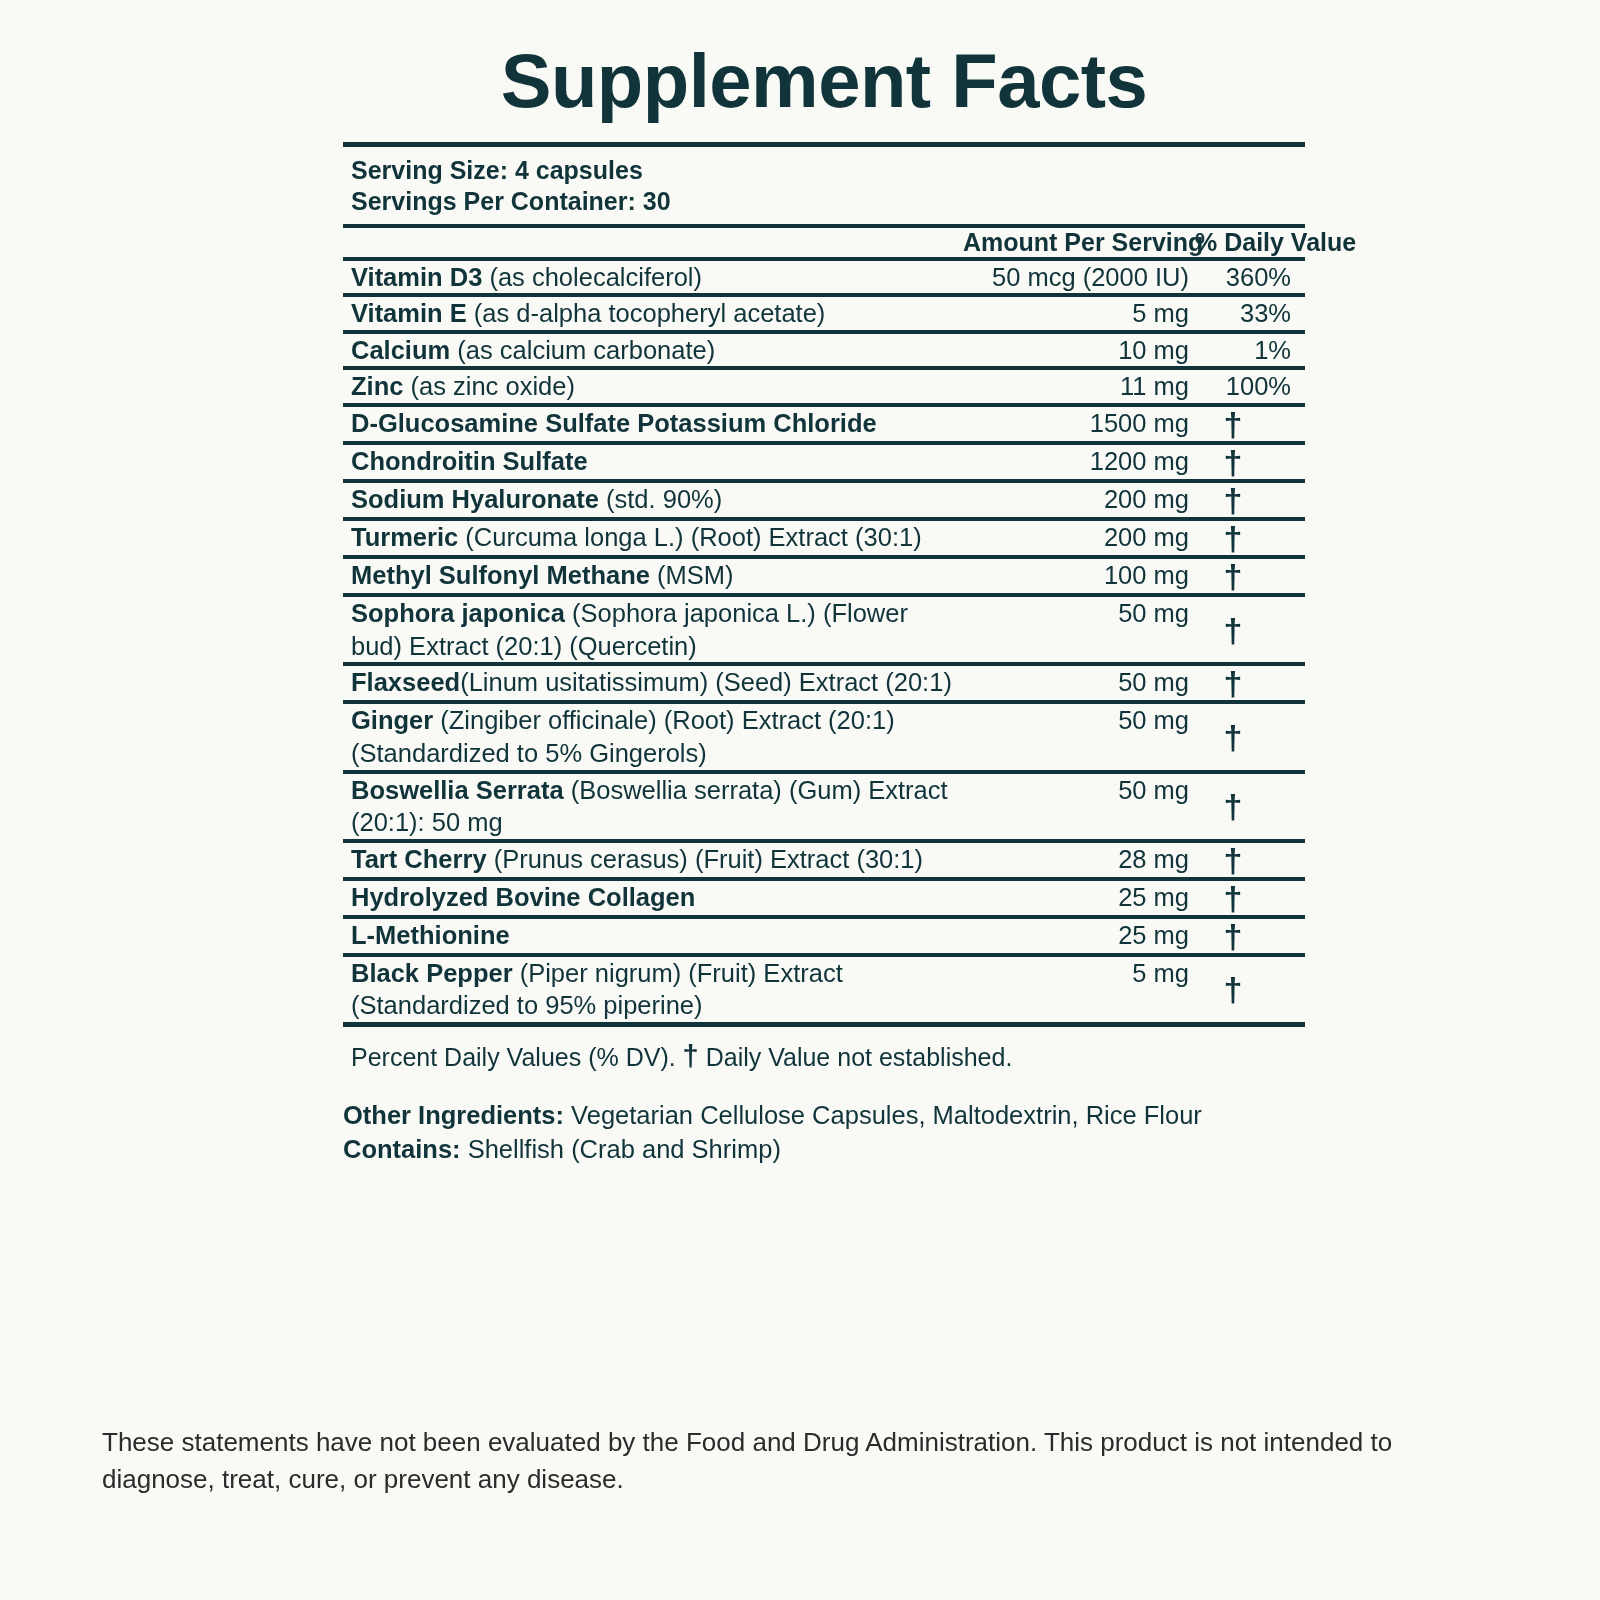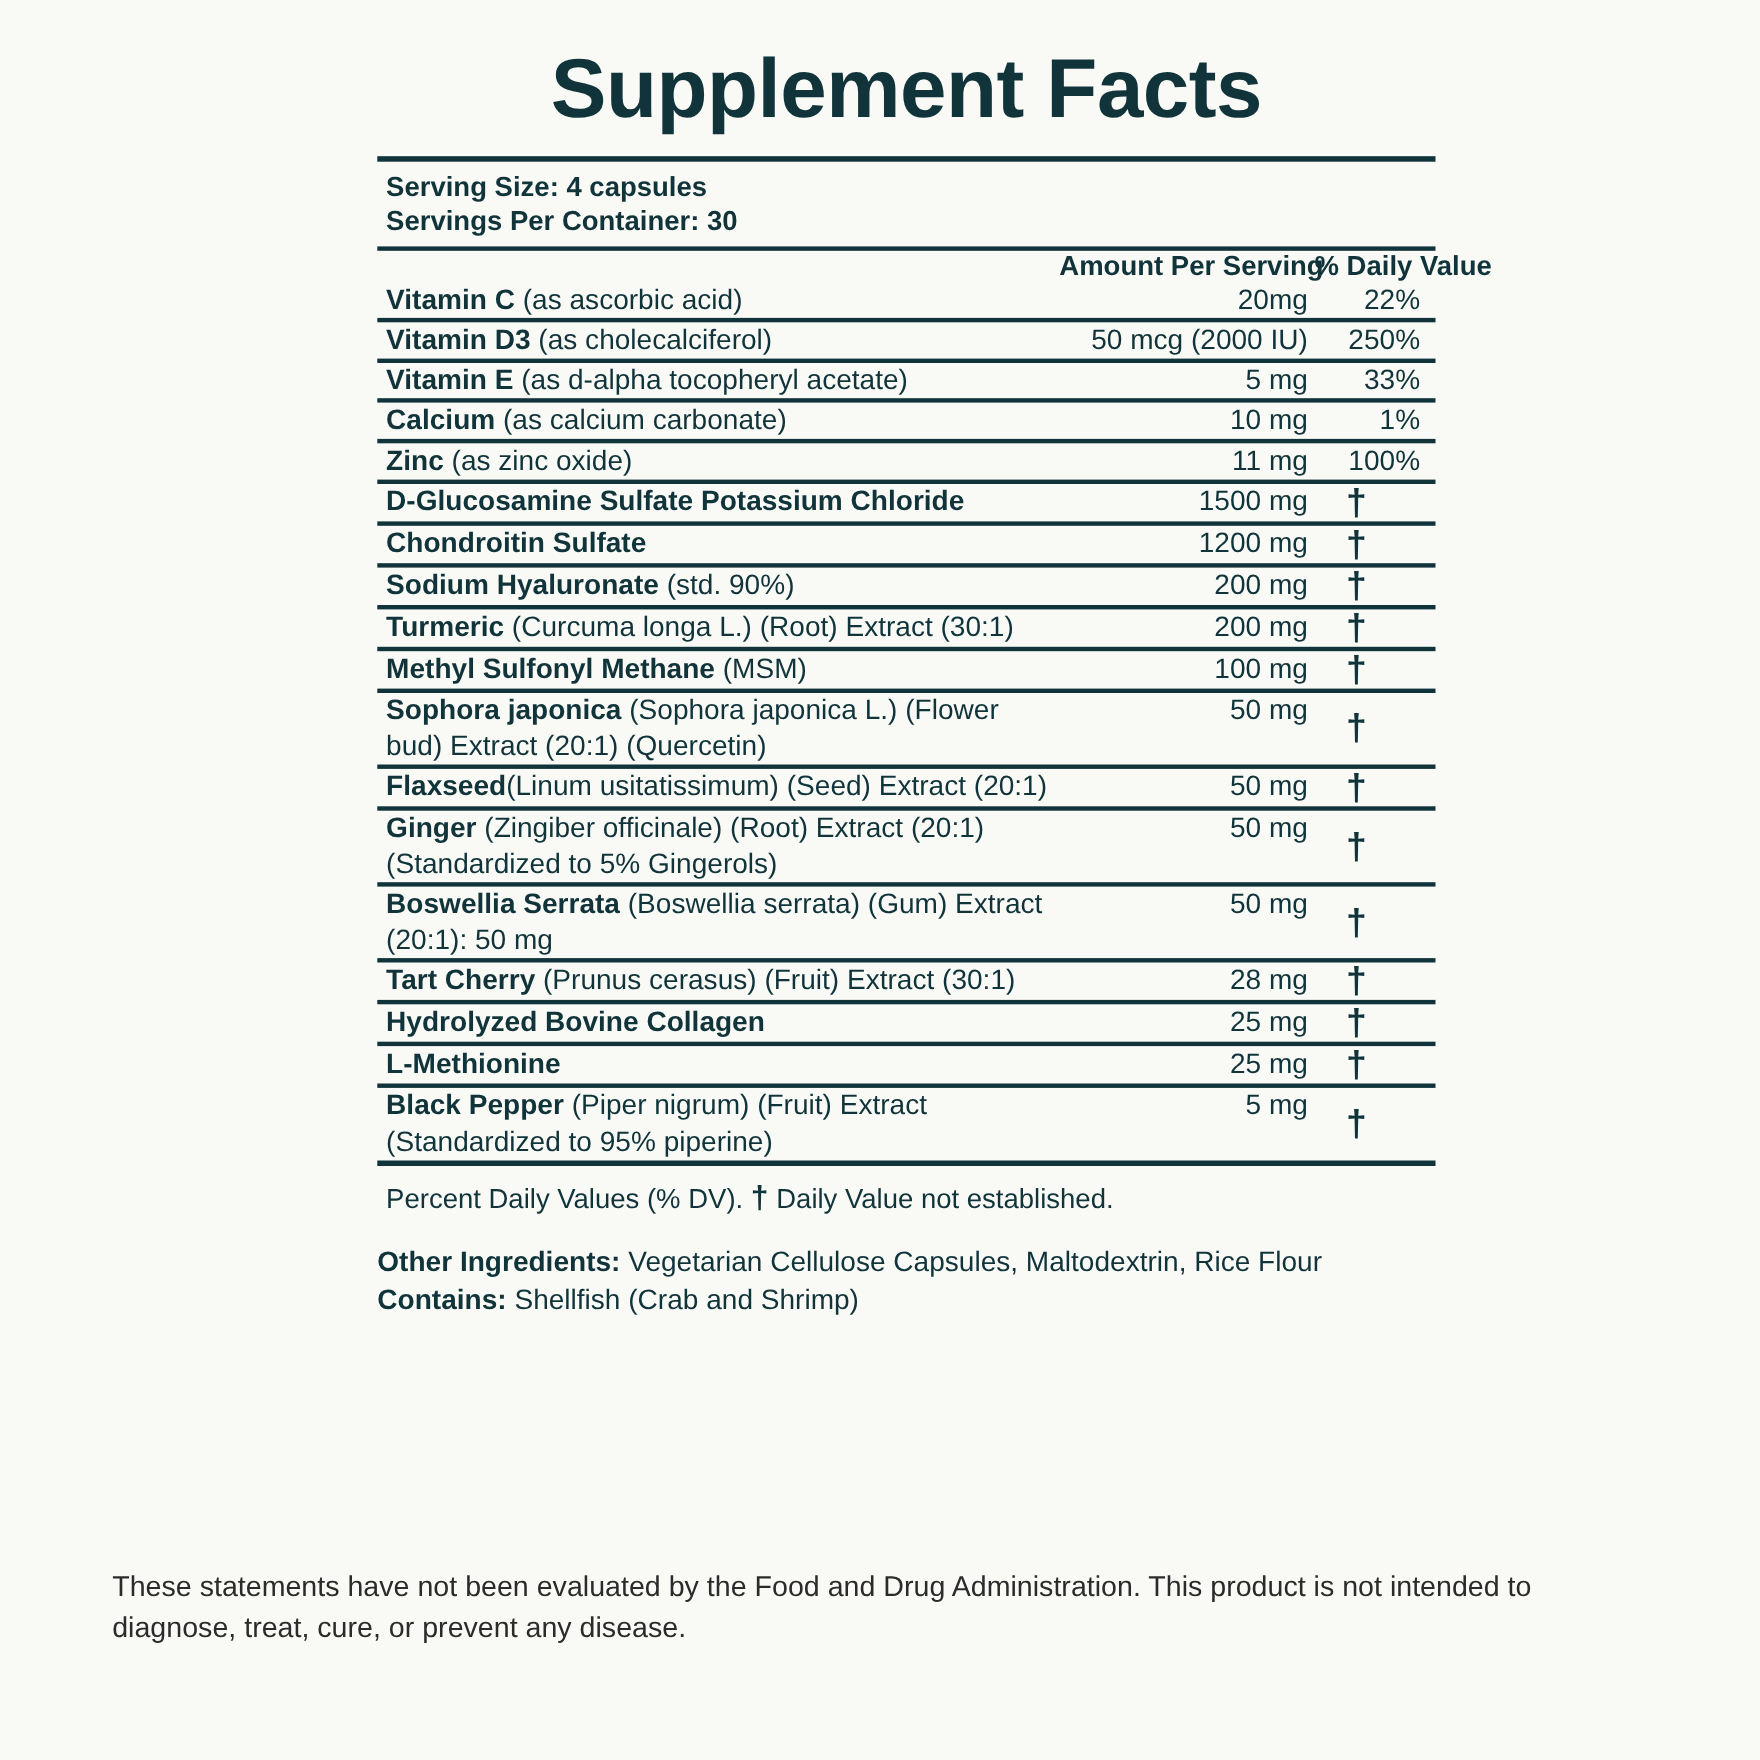--- a/index.html
+++ b/index.html
@@ -178,34 +178,29 @@
           <col class="c-dv">
       </colgroup>
       <thead>
         <tr class="hdr-row">
           <th class="hdr-blank"></th>
           <th class="hdr-amt">Amount Per Serving</th>
           <th class="hdr-dv">% Daily Value</th>
         </tr>
       </thead>
       <tbody id="rows-body">
-          <tr class="ing-row">
-            <td class="ing-name"><b>Vitamin C</b><span class="reg"> (as ascorbic acid)</span></td>
-            <td class="ing-amt">20mg</td>
-            <td class="ing-dv">22%</td>
-          </tr>
           <tr class="sep">
             <td colspan="3">
               <div></div>
             </td>
           </tr>
           <tr class="ing-row">
             <td class="ing-name"><b>Vitamin D3</b><span class="reg">  (as cholecalciferol)</span></td>
             <td class="ing-amt">50 mcg (2000 IU)</td>
-            <td class="ing-dv">250%</td>
+            <td class="ing-dv">360%</td>
           </tr>
           <tr class="sep">
             <td colspan="3">
               <div></div>
             </td>
           </tr>
           <tr class="ing-row">
             <td class="ing-name"><b>Vitamin E</b><span class="reg"> (as d-alpha tocopheryl acetate)</span></td>
             <td class="ing-amt">5 mg</td>
             <td class="ing-dv">33%</td>

